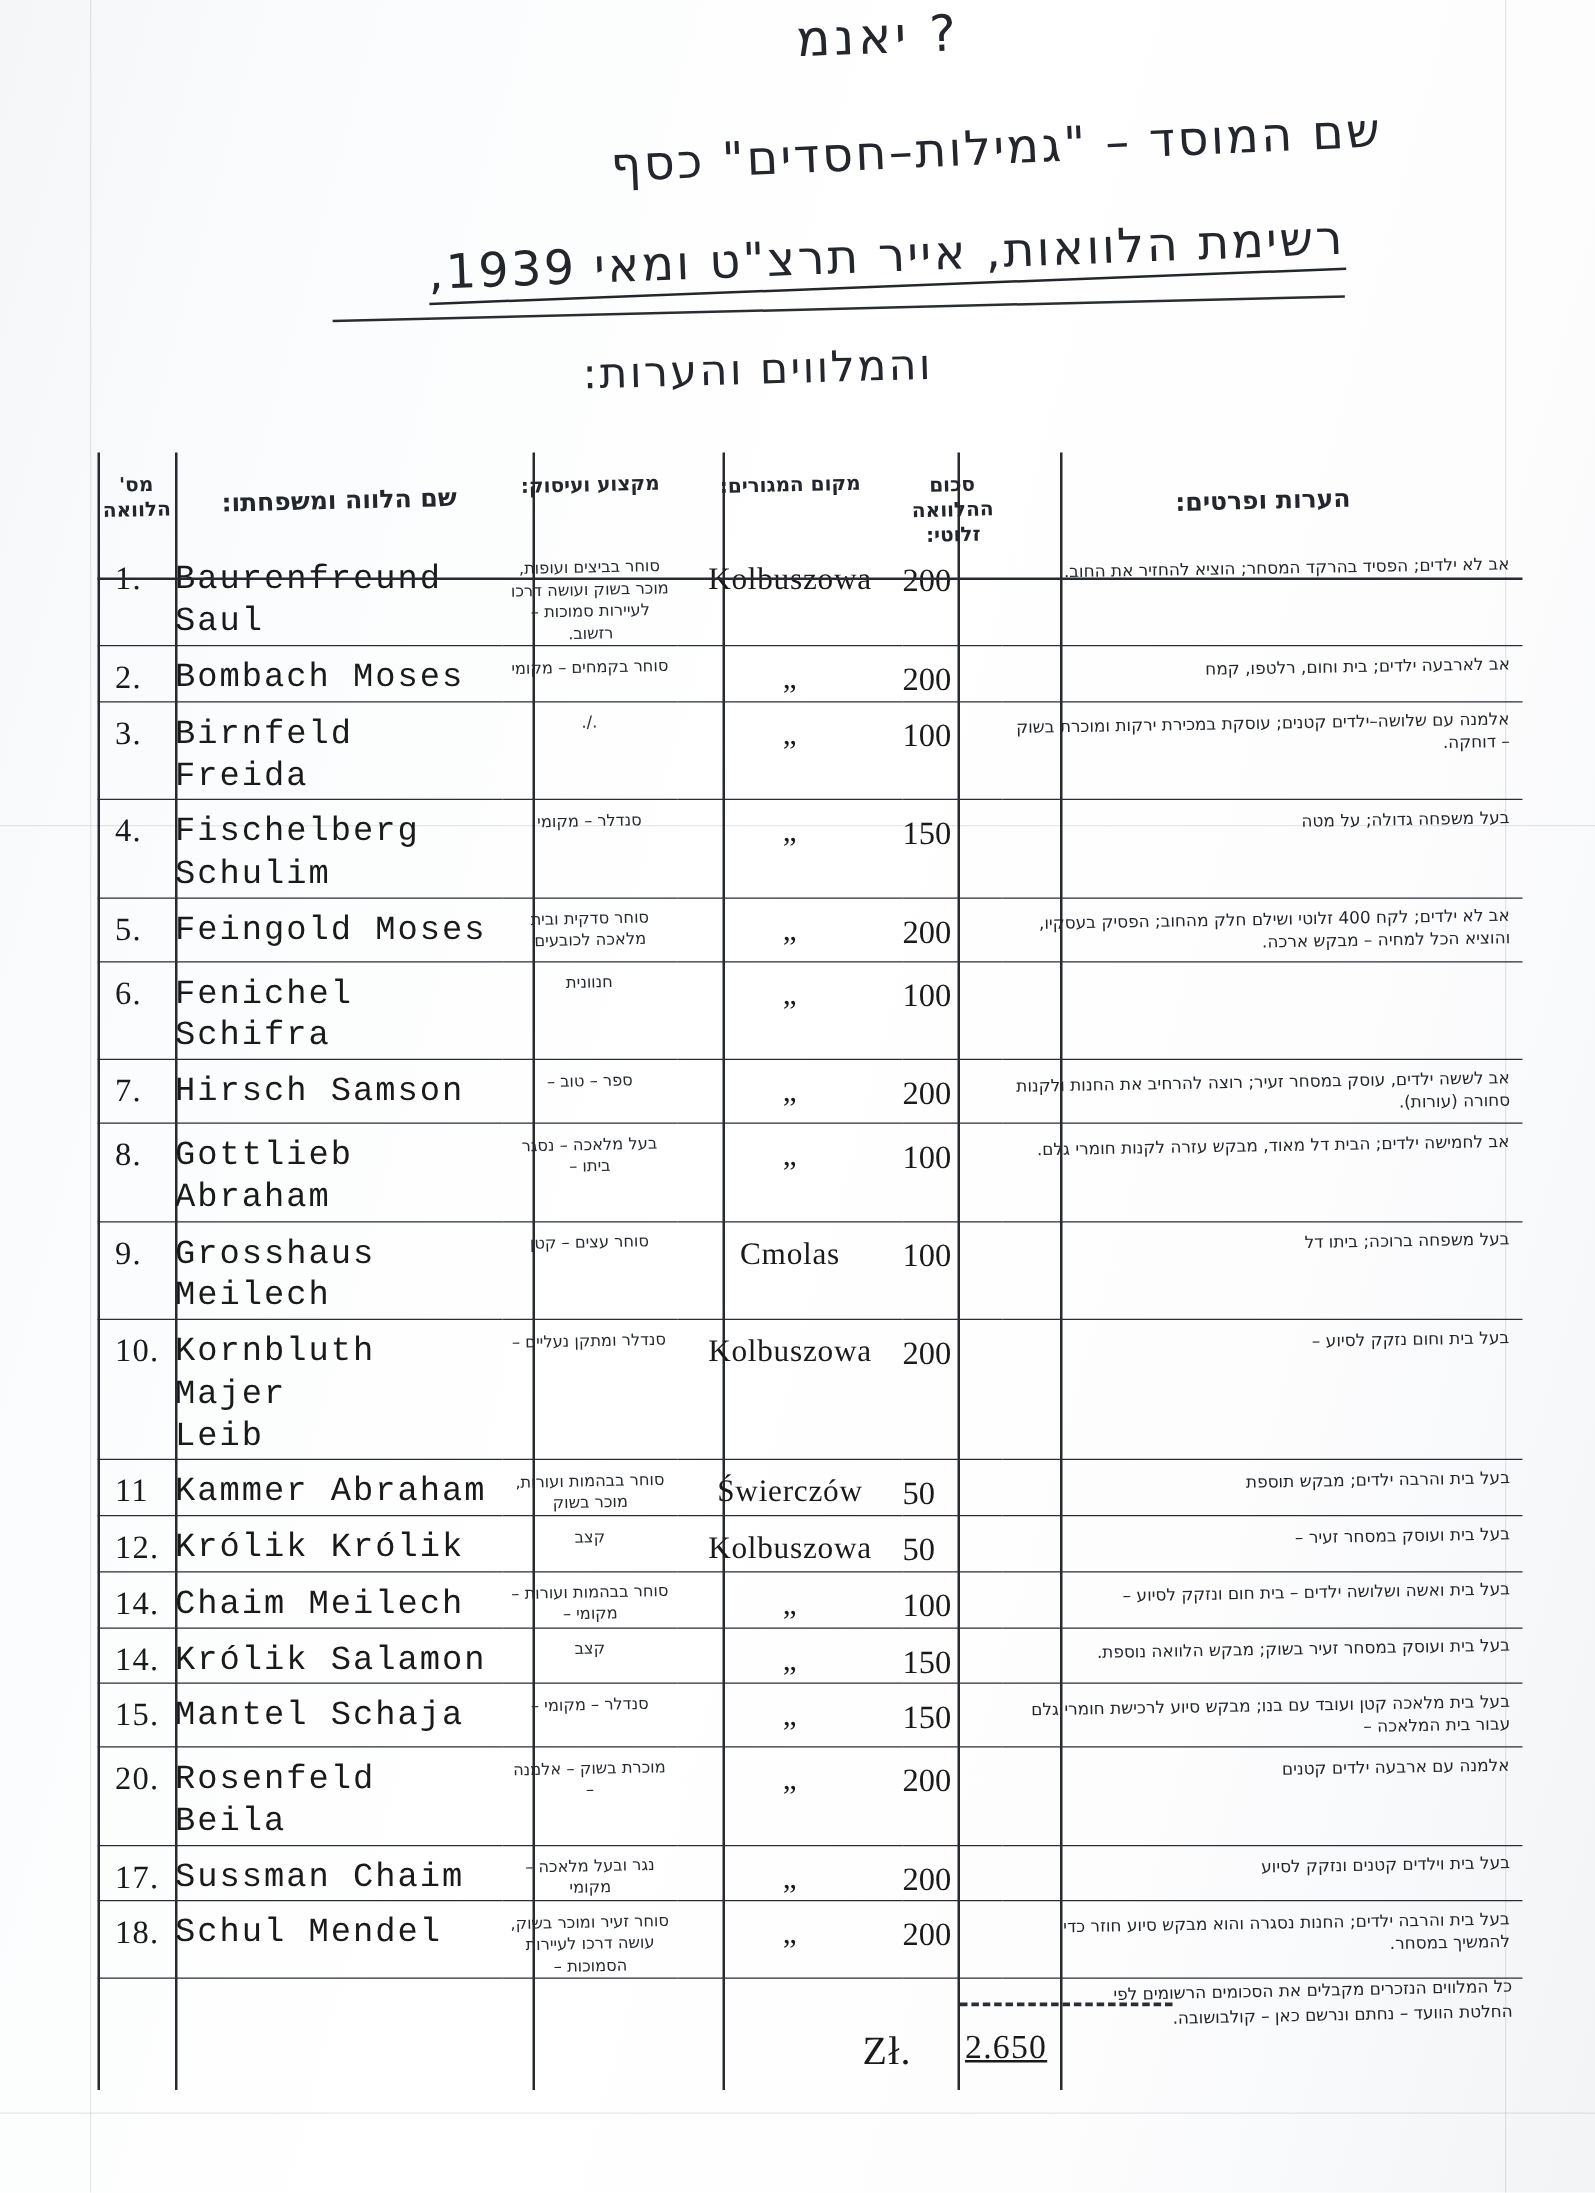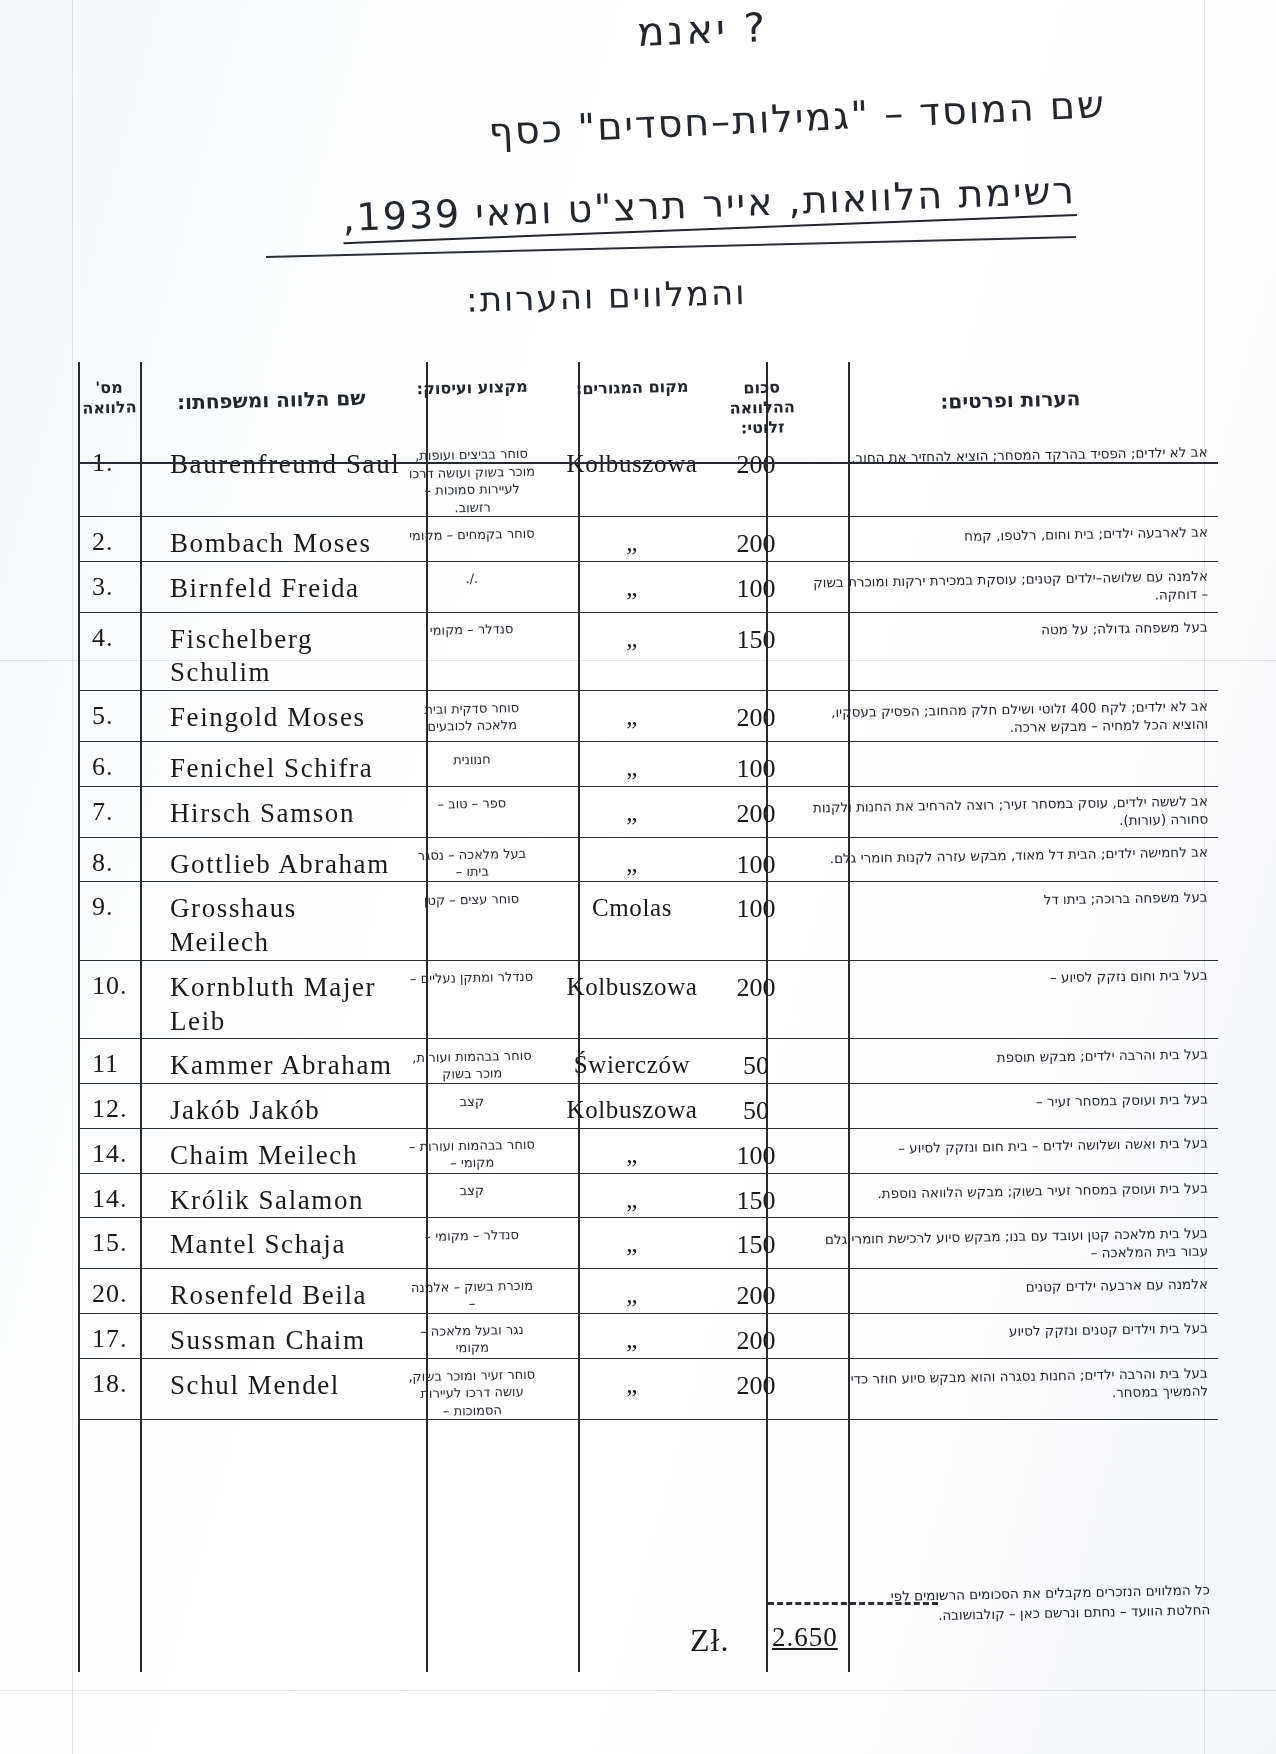--- a/index.html
+++ b/index.html
@@ -166,23 +166,23 @@
   .row .num {
     font-family: "Liberation Serif", serif;
     font-size: 26px;
     text-align: left;
     padding-left: 14px;
     padding-top: 10px;
     letter-spacing: 1px;
     white-space: nowrap;
   }
   .row .nm {
-    font-family: Liberation Serif, serif;
+    font-family: Liberation Mono, monospace;
     font-size: 27px;
-    padding-left: 30px;
+    padding-left: 0;
     padding-top: 10px;
     letter-spacing: 1.6px;
     white-space: pre-line;
     line-height: 1.25;
   }
   .row .pf {
     direction: rtl;
     text-align: center;
     font-family: "DejaVu Sans", sans-serif;
     font-size: 13px;
@@ -194,21 +194,21 @@
   .row .pl {
     font-family: "Liberation Serif", serif;
     font-size: 25px;
     text-align: center;
     padding-top: 12px;
     letter-spacing: 0.6px;
   }
   .row .am {
     font-family: "Liberation Serif", serif;
     font-size: 26px;
-    text-align: center;
+    text-align: left;
     padding-right: 12px;
     padding-top: 12px;
   }
   .row .rm {
     direction: rtl;
     text-align: right;
     font-family: "DejaVu Sans", sans-serif;
     font-size: 13.5px;
     color: #23272d;
     padding: 8px 10px 4px 8px;
@@ -404,21 +404,21 @@
           <tr class="row">
             <td class="num">11</td>
             <td class="nm">Kammer    Abraham</td>
             <td class="pf">סוחר בבהמות ועורות, מוכר בשוק</td>
             <td class="pl">Świerczów</td>
             <td class="am">50</td>
             <td class="rm">בעל בית והרבה ילדים; מבקש תוספת</td>
           </tr>
           <tr class="row">
             <td class="num">12.</td>
-            <td class="nm">Jakób Jakób</td>
+            <td class="nm">Królik Królik</td>
             <td class="pf">קצב</td>
             <td class="pl">Kolbuszowa</td>
             <td class="am">50</td>
             <td class="rm">בעל בית ועוסק במסחר זעיר –</td>
           </tr>
           <tr class="row">
             <td class="num">14.</td>
             <td class="nm">Chaim Meilech</td>
             <td class="pf">סוחר בבהמות ועורות – מקומי –</td>
             <td class="pl">„</td>

